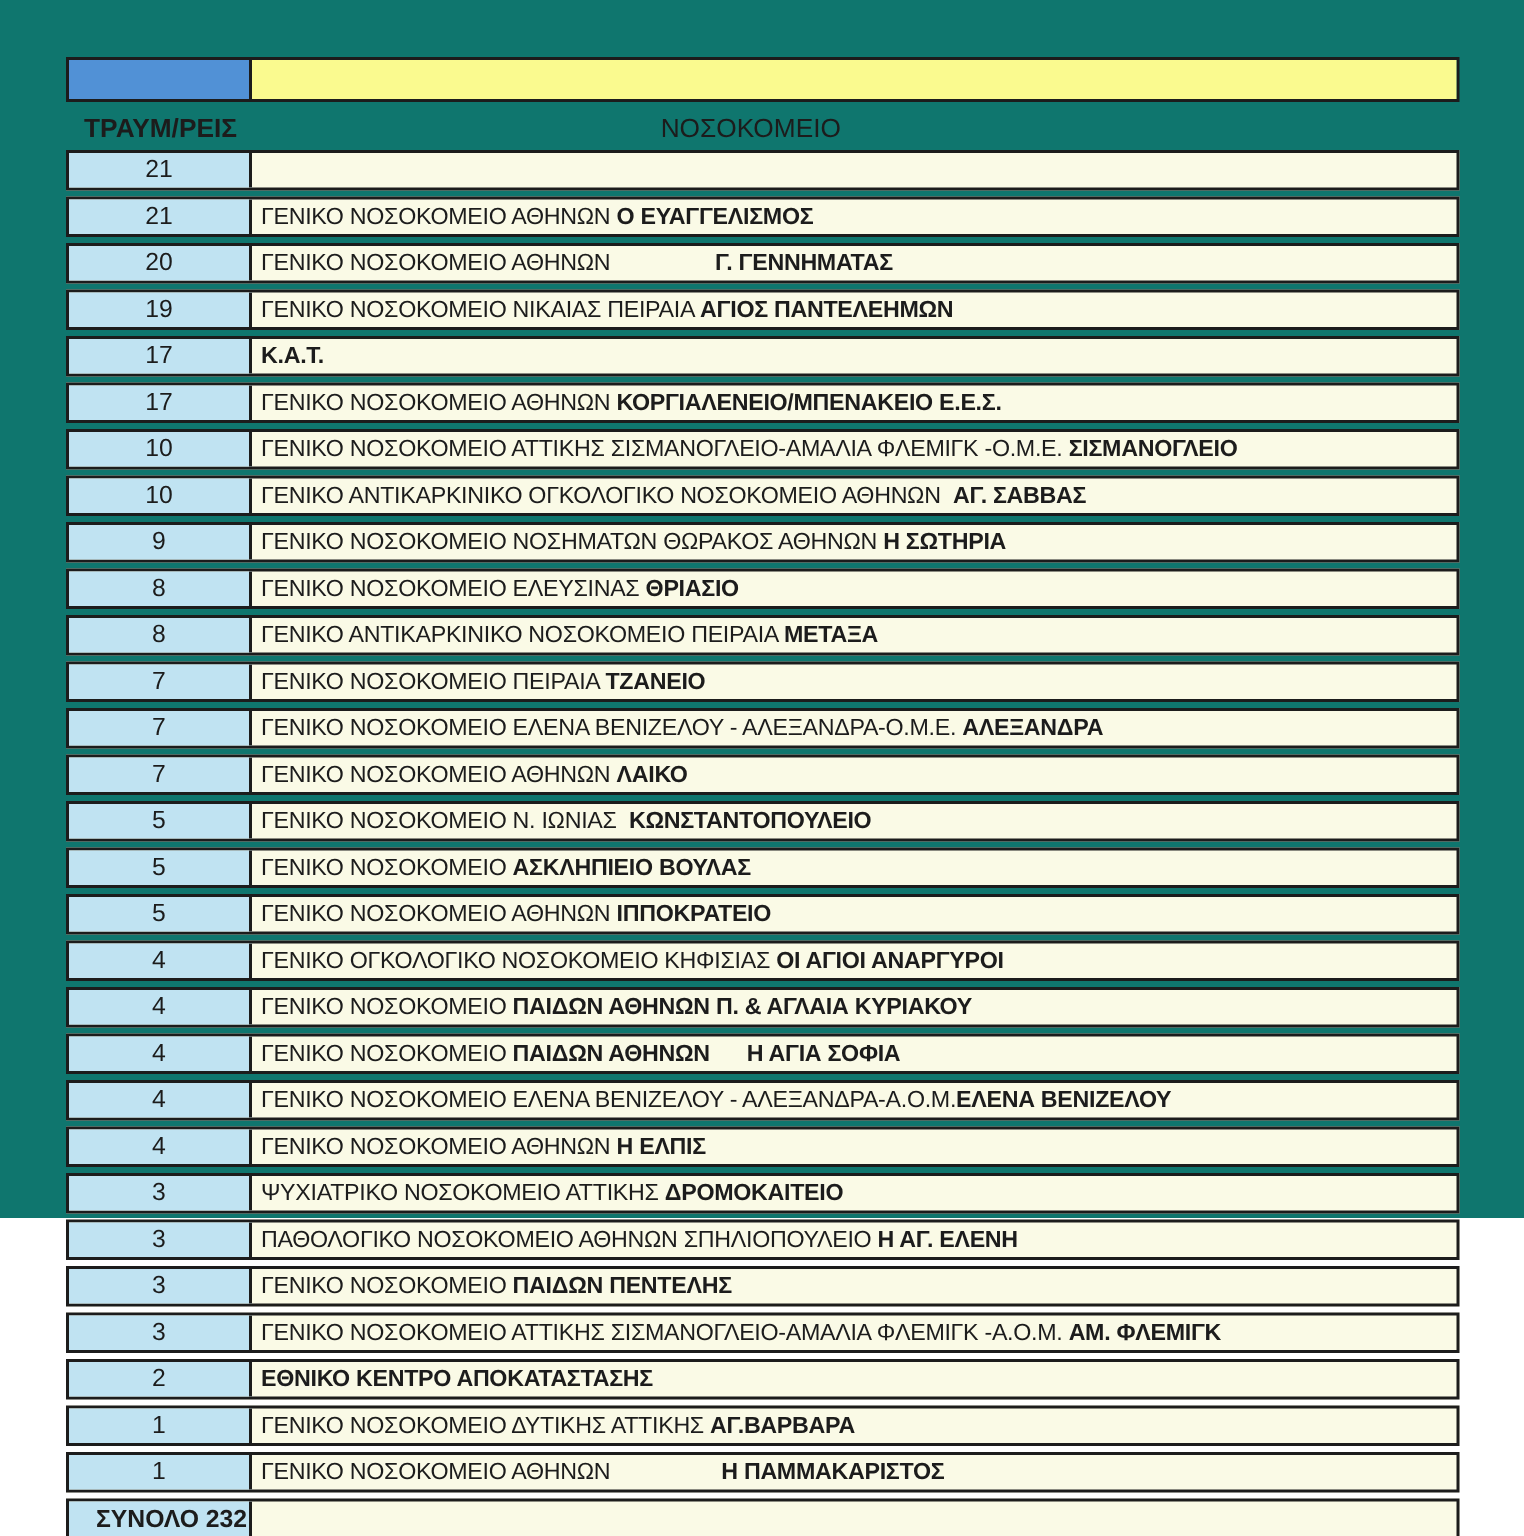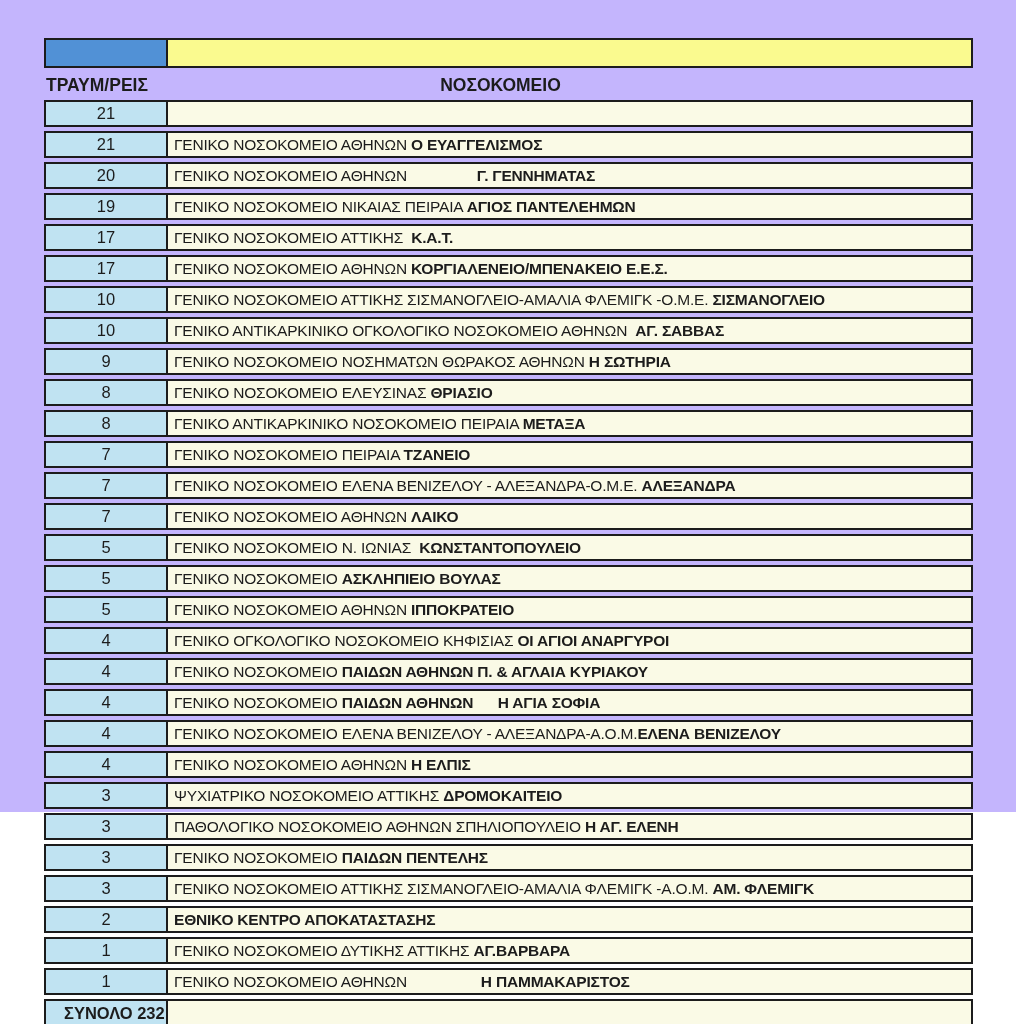--- a/index.html
+++ b/index.html
@@ -6,32 +6,32 @@
     --band-blue:#5191D6;
     --band-yellow:#FAFA8F;
     --row-blue:#C0E3F2;
     --row-cream:#FAFAE6;
     --border:#1c1c1c;
     --text:#1c1c1c;
   }
   *{box-sizing:border-box;margin:0;padding:0;}
   html,body{width:1016px;height:1024px;background:#ffffff;overflow:hidden;}
   body{font-family:"Liberation Sans","DejaVu Sans",sans-serif;color:var(--text);}
-  .canvas{position:relative;width:1016px;height:812px;background:#c4b5fd;padding:38px 0 0 44px;}
+  .canvas{position:relative;width:1016px;height:812px;background:#0f766e;padding:38px 0 0 44px;text-align:center;}
   .tbl{width:929px;}
 
   
   .band-row{display:flex;height:30px;border:2px solid var(--border);margin-bottom:3px;}
   .band-count{flex:0 0 122px;background:var(--band-blue);border-right:2px solid var(--border);}
   .band-hospital{flex:1;background:var(--band-yellow);}
 
   
   .label-row{display:flex;height:29px;align-items:center;}
   .label-count{flex:0 0 124px;font-weight:700;font-size:17.5px;padding-left:2px;white-space:nowrap;}
-  .label-hospital{flex:1;display:flex;justify-content:center;padding-right:140px;font-weight:700;font-size:17.5px;}
+  .label-hospital{flex:1;display:flex;justify-content:center;padding-right:140px;font-weight:400;font-size:17.5px;}
 
   
   .row{display:flex;height:27px;border:2px solid var(--border);margin-bottom:4px;background:var(--row-cream);}
   .cell-count{flex:0 0 122px;background:var(--row-blue);border-right:2px solid var(--border);
               display:flex;align-items:center;justify-content:center;font-size:16.5px;}
   .cell-name{flex:1;display:flex;align-items:center;padding-left:6px;font-size:15.5px;
              letter-spacing:-0.2px;white-space:pre;overflow:hidden;}
   .cell-name .seg{white-space:pre;}
   .cell-name .bold{font-weight:700;}
 
@@ -72,21 +72,21 @@
     <div class="cell-name"><span class="seg">ΓΕΝΙΚΟ ΝΟΣΟΚΟΜΕΙΟ ΑΘΗΝΩΝ                 </span><span class="seg bold">Γ. ΓΕΝΝΗΜΑΤΑΣ</span></div>
   </div>
 
   <div class="row">
     <div class="cell-count">19</div>
     <div class="cell-name"><span class="seg">ΓΕΝΙΚΟ ΝΟΣΟΚΟΜΕΙΟ ΝΙΚΑΙΑΣ ΠΕΙΡΑΙΑ </span><span class="seg bold">ΑΓΙΟΣ ΠΑΝΤΕΛΕΗΜΩΝ</span></div>
   </div>
 
   <div class="row">
     <div class="cell-count">17</div>
-    <div class="cell-name"><span class="seg">ΓΕΝΙΚΟ ΝΟΣΟΚΟΜΕΙΟ ΑΤΤΙΚΗΣ  </span><span class="seg bold">Κ.Α.Τ.</span></div>
+    <div class="cell-name"><span class="seg bold">Κ.Α.Τ.</span></div>
   </div>
 
   <div class="row">
     <div class="cell-count">17</div>
     <div class="cell-name"><span class="seg">ΓΕΝΙΚΟ ΝΟΣΟΚΟΜΕΙΟ ΑΘΗΝΩΝ </span><span class="seg bold">ΚΟΡΓΙΑΛΕΝΕΙΟ/ΜΠΕΝΑΚΕΙΟ Ε.Ε.Σ.</span></div>
   </div>
 
   <div class="row">
     <div class="cell-count">10</div>
     <div class="cell-name"><span class="seg">ΓΕΝΙΚΟ ΝΟΣΟΚΟΜΕΙΟ ΑΤΤΙΚΗΣ ΣΙΣΜΑΝΟΓΛΕΙΟ-ΑΜΑΛΙΑ ΦΛΕΜΙΓΚ -Ο.Μ.Ε. </span><span class="seg bold">ΣΙΣΜΑΝΟΓΛΕΙΟ</span></div>

